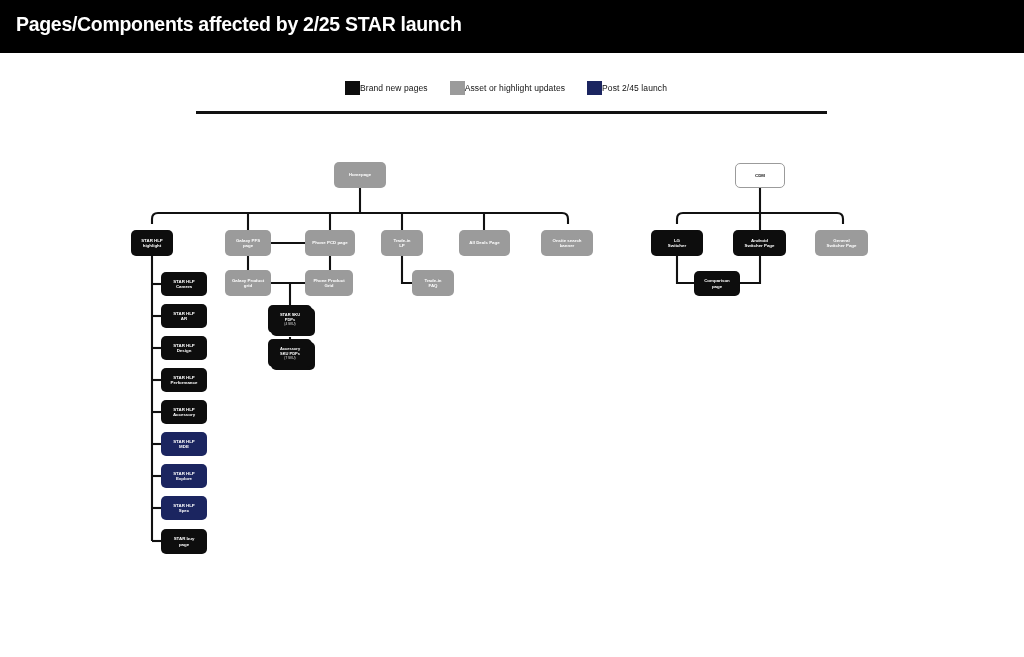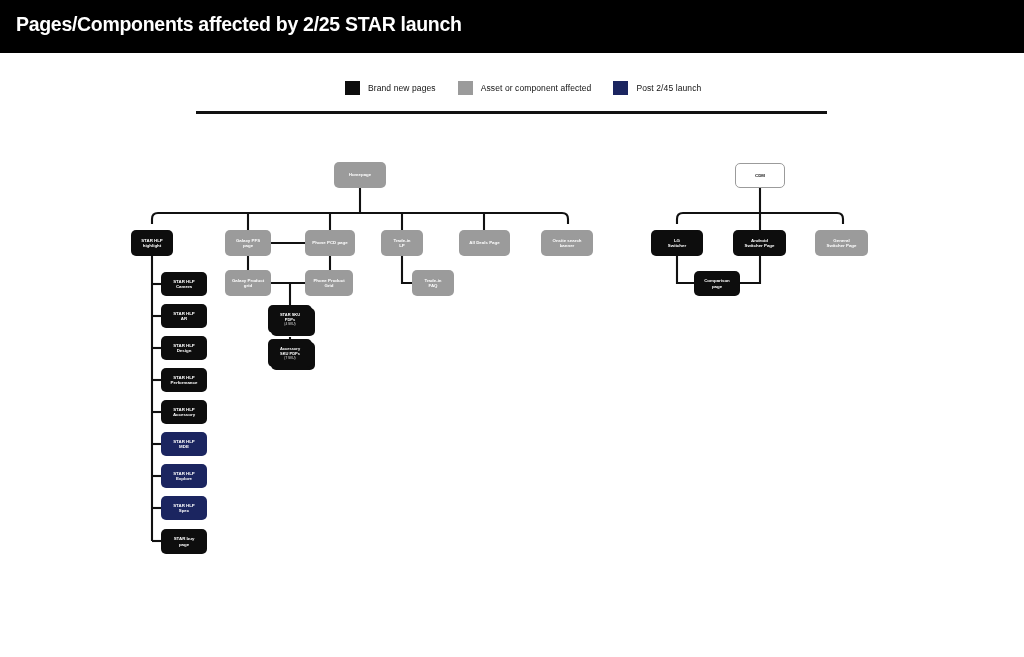--- a/index.html
+++ b/index.html
@@ -21,21 +21,21 @@
     white-space:nowrap;
   }
 
   
   .legend{
     position:absolute;left:345px;top:81px;
     display:flex;align-items:center;gap:0px;
   }
   .legend-item{display:flex;align-items:center;margin-right:22px;}
   .legend-swatch{width:15px;height:14px;display:block;}
-  .legend-label{margin-left:8px;font-size:8.5px;color:#111;white-space:nowrap;letter-spacing:0.1px;}
+  .legend-label{font-size:8.5px;color:#111;white-space:nowrap;letter-spacing:0.1px;}
 
   .divider{
     position:absolute;left:196px;top:111px;width:631px;height:2.5px;background:#111111;
   }
 
   
   #wires{position:absolute;left:0;top:0;width:1024px;height:657px;pointer-events:none;}
 
   
   .node{
@@ -69,21 +69,21 @@
     <div class="header-title">Pages/Components affected by 2/25 STAR launch</div>
   </div>
 
   <div class="legend" id="legend">
       <div class="legend-item">
         <span class="legend-swatch" style="background: rgb(13, 13, 13);"></span>
         <span class="legend-label">Brand new pages</span>
       </div>
       <div class="legend-item">
         <span class="legend-swatch" style="background: rgb(155, 155, 155);"></span>
-        <span class="legend-label">Asset or component affected</span>
+        <span class="legend-label">Asset or highlight updates</span>
       </div>
       <div class="legend-item">
         <span class="legend-swatch" style="background: rgb(27, 37, 96);"></span>
         <span class="legend-label">Post 2/45 launch</span>
       </div>
     </div>
 
   <div class="divider"></div>
 
   <svg id="wires" viewBox="0 0 1024 657" xmlns="http://www.w3.org/2000/svg">

